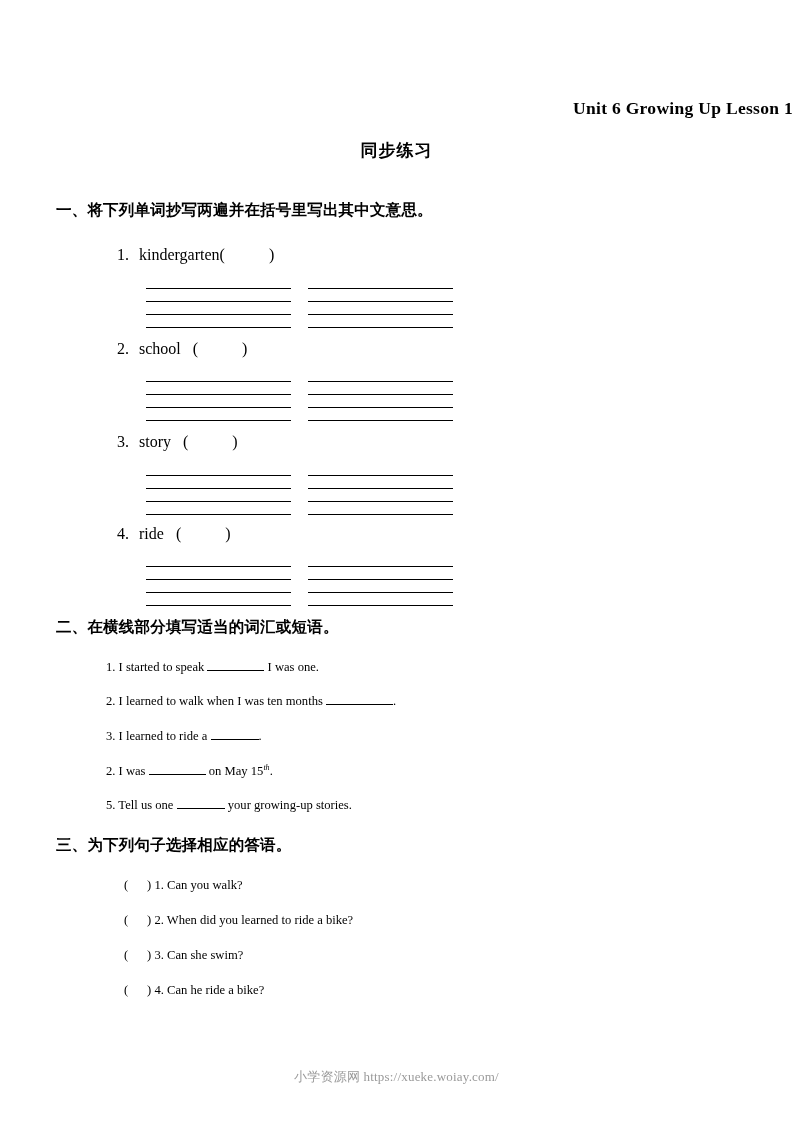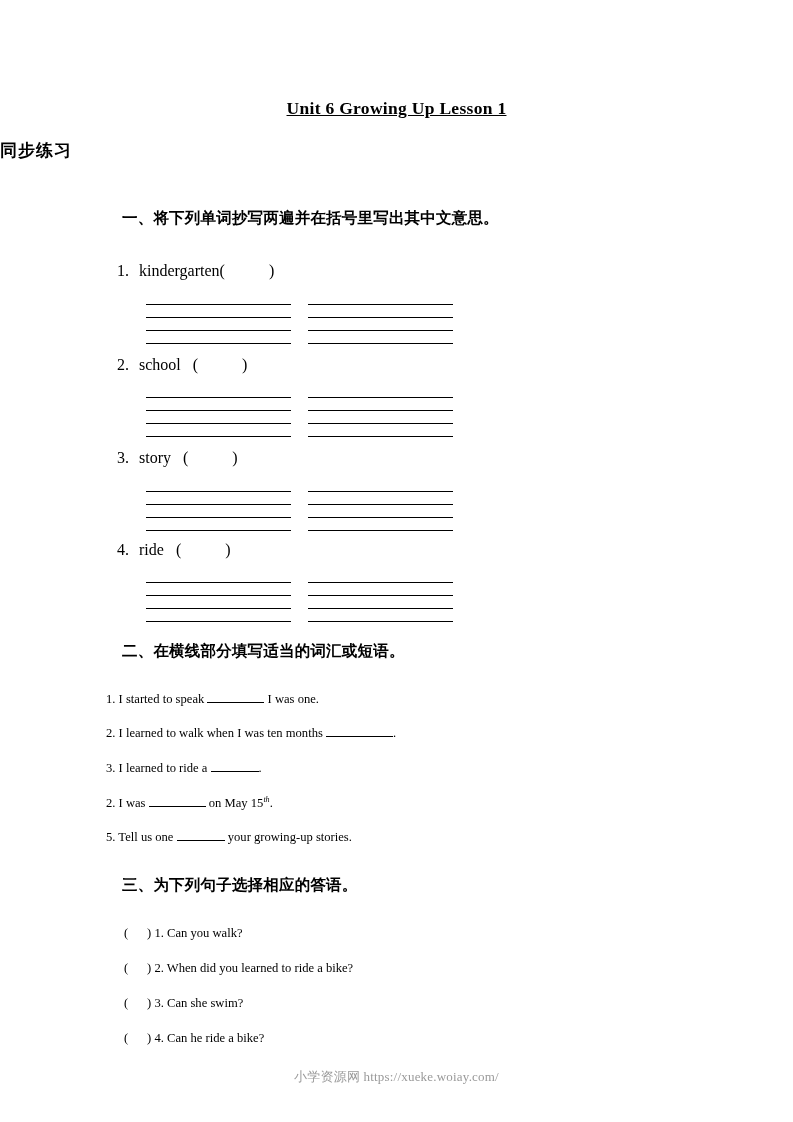--- a/index.html
+++ b/index.html
@@ -18,45 +18,45 @@
 
   .page {
     position: relative;
     width: 793px;
     height: 1122px;
     box-sizing: border-box;
   }
 
   
   .doc-title {
-    text-align: center;
+    text-align: right;
     font-weight: bold;
     font-size: 17.5px;
     letter-spacing: 0.3px;
     margin: 0;
     padding-top: 98px;
     line-height: 1.2;
-    text-decoration: underline;
   }
   .doc-subtitle {
+    text-align: center;
     font-weight: bold;
     font-size: 17px;
     font-family: "DejaVu Sans", "Liberation Sans", sans-serif;
     margin: 0;
     padding-top: 20px;
     letter-spacing: 1px;
   }
 
   
   .section-heading {
     font-family: "DejaVu Sans", "Liberation Sans", sans-serif;
     font-weight: bold;
     font-size: 15.5px;
-    margin: 8px;
-    padding-left: 114px;
+    margin: 0;
+    padding-left: 56px;
     letter-spacing: 0.2px;
   }
 
   
   .word-block {
     padding-left: 114px;
   }
   .word-line {
     font-size: 16px;
     line-height: 1.1;

